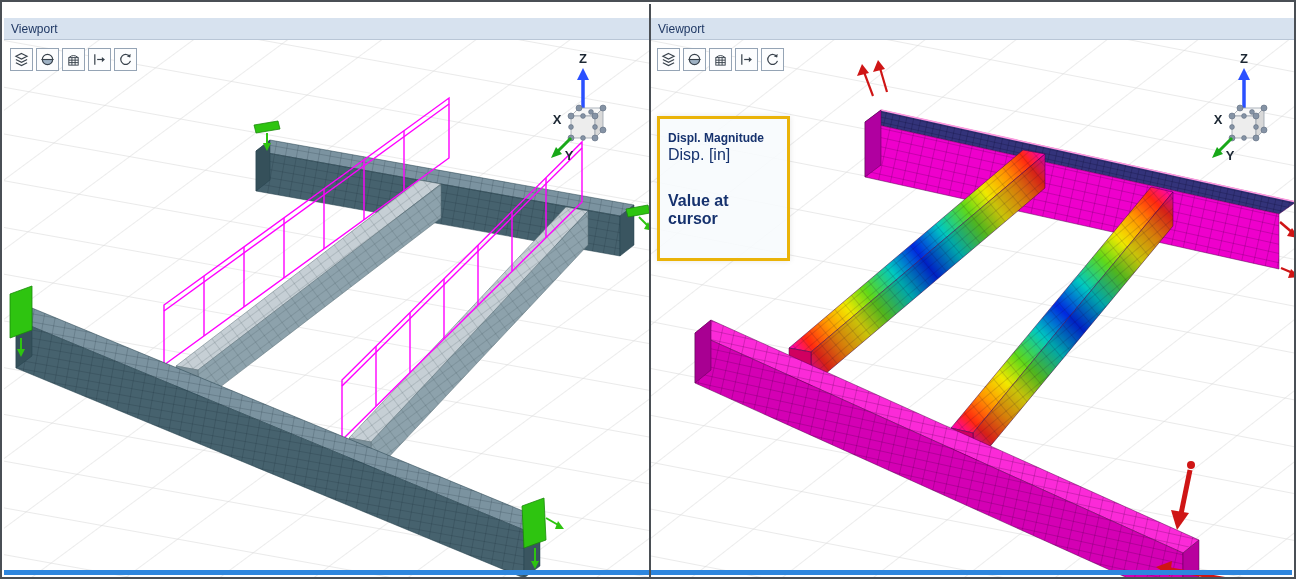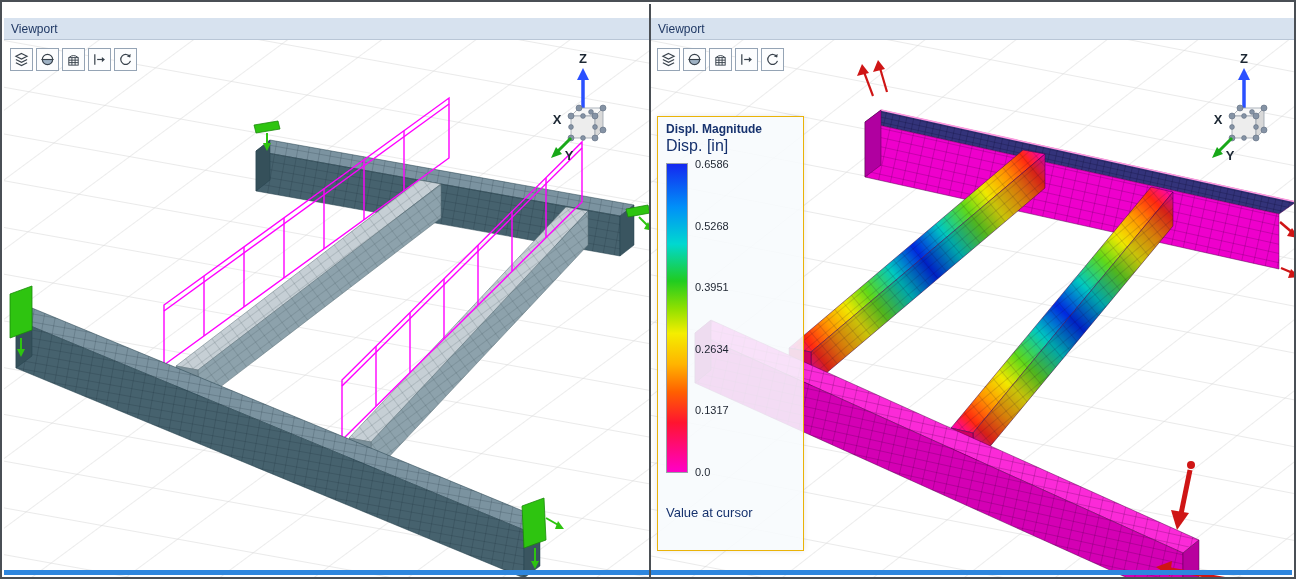--- a/index.html
+++ b/index.html
@@ -14,28 +14,28 @@
   .bottom-accent{position:absolute;left:2px;right:2px;bottom:2px;height:5px;background:#2e86de;z-index:5}
   .scene{position:absolute;inset:0;width:100%;height:100%}
   .toolbar{position:absolute;top:8px;left:6px;display:flex;gap:3px;z-index:3}
   .tool-btn{width:23px;height:23px;background:#fcfdfe;border:1px solid #95a4b5;display:flex;align-items:center;justify-content:center;padding:0;cursor:pointer}
   .tool-btn svg{display:block}
   .triad{position:absolute;top:12px;width:74px;height:112px;z-index:3}
   .triad-l{right:30px}
   .triad-r{right:16px}
   .triad text{font:bold 13px "Liberation Sans",sans-serif;fill:#1c2733}
   .case-text{position:absolute;left:222px;top:3px;font-size:15px;line-height:1.5;color:#8d3a32;z-index:3;white-space:pre}
-  .legend{position:absolute;left:6px;top:76px;width:147px;background:rgba(247,250,253,0.88);border:1px solid #eab308;padding:5px 8px 30px 8px;box-shadow:0 0 6px rgba(0,0,0,0.10);z-index:4}
+  .legend{position:absolute;left:6px;top:76px;width:133px;background:rgba(247,250,253,0.88);border:3px solid #eab308;padding:12px 8px 30px 8px;box-shadow:0 0 6px rgba(0,0,0,0.10);z-index:4}
   .legend-title{font-size:12px;font-weight:bold;color:#16326e;margin-bottom:1px}
   .legend-unit{font-size:16px;color:#16326e;margin-bottom:8px}
   .legend-body{display:flex}
   .legend-bar{width:22px;height:310px;border:1px solid #9aa0aa;
     background:linear-gradient(to bottom,#1428f0 0%,#0090f8 14%,#00d8d0 26%,#20cc20 38%,#90e000 47%,#f4ee00 55%,#ffb400 65%,#ff6000 74%,#ff1430 84%,#ff00c8 100%)}
   .legend-ticks{height:320px;margin-left:7px;display:flex;flex-direction:column;justify-content:space-between;font-size:11px;color:#1d2430;position:relative;top:-5px}
-  .legend-cursor{font-size:13px;font-weight:normal;color:#16326e;margin-top:22px}
+  .legend-cursor{font-size:16px;font-weight:bold;color:#16326e;margin-top:28px}
 </style>
 </head>
 <body>
 
 <div class="window">
 
   <section class="viewport vp-left">
     <header class="vp-header">
       <span>Viewport</span>
     </header>
@@ -359,31 +359,20 @@
             <path d="M12.8 5.2 A5.3 5.3 0 1 0 13.3 9.5"></path>
             <path d="M13.6 2 12.9 5.8 9.3 4.6 Z" fill="#38424c" stroke="none"></path>
           </svg>
         </button>
       </div>
 
 
       <div class="legend">
         <div class="legend-title">Displ. Magnitude</div>
         <div class="legend-unit">Disp. [in]</div>
-        <div class="legend-body">
-          <div class="legend-bar"></div>
-          <div class="legend-ticks">
-            <span>0.6586</span>
-            <span>0.5268</span>
-            <span>0.3951</span>
-            <span>0.2634</span>
-            <span>0.1317</span>
-            <span>0.0</span>
-          </div>
-        </div>
         <div class="legend-cursor">Value at cursor</div>
       </div>
 
       <svg class="triad triad-r" viewBox="0 0 74 112">
         <line x1="38" y1="60" x2="38" y2="26" stroke="#2a50ff" stroke-width="3.5"></line>
         <polygon points="38,16 32,28 44,28" fill="#2a50ff"></polygon>
         <polygon points="26,64 34,56 58,56 50,64" fill="#f7f7f7" stroke="#9aa2ac" stroke-width="0.8"></polygon>
         <polygon points="26,64 50,64 50,86 26,86" fill="#ededed" stroke="#9aa2ac" stroke-width="0.8"></polygon>
         <polygon points="50,64 58,56 58,78 50,86" fill="#d9d9d9" stroke="#9aa2ac" stroke-width="0.8"></polygon>
         <g fill="#8593a5" stroke="#5f6d7f" stroke-width="0.6">

